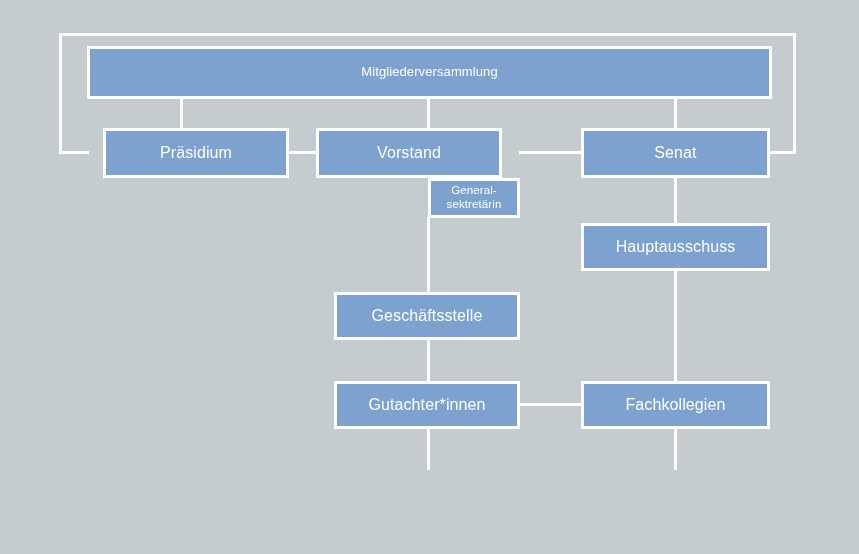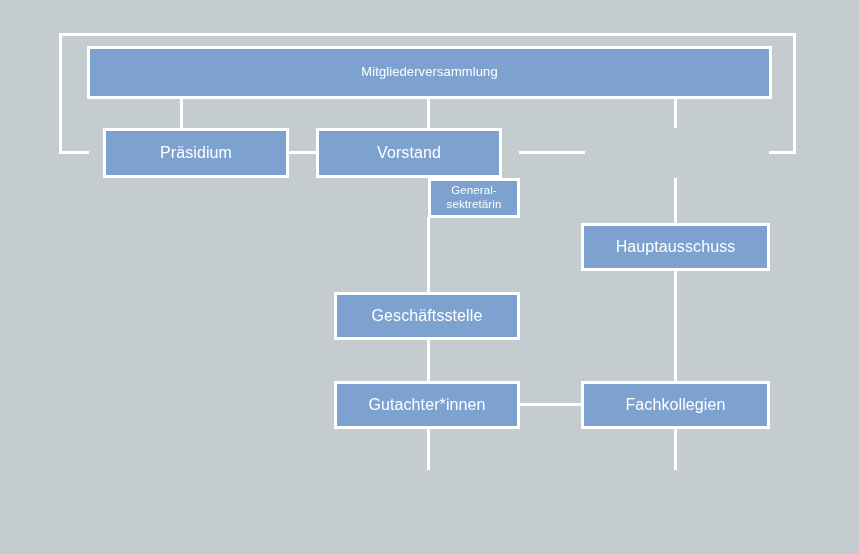--- a/index.html
+++ b/index.html
@@ -88,20 +88,23 @@
   </div>
 
   <div class="node" style="left:103px; top:128px; width:186px; height:50px;">
     <span class="node-label">Präsidium</span>
   </div>
 
   <div class="node" style="left:316px; top:128px; width:186px; height:50px;">
     <span class="node-label">Vorstand</span>
   </div>
 
+  <div class="node" style="left:581px; top:128px; width:189px; height:50px;">
+    <span class="node-label">Senat</span>
+  </div>
 
 
   <div class="node" style="left:581px; top:223px; width:189px; height:48px;">
     <span class="node-label">Hauptausschuss</span>
   </div>
 
   <div class="node sub" style="left:428px; top:178px; width:92px; height:40px; flex-direction:column;">
     <span class="node-label">General-</span>
     <span class="node-label">sektretärin</span>
   </div>

